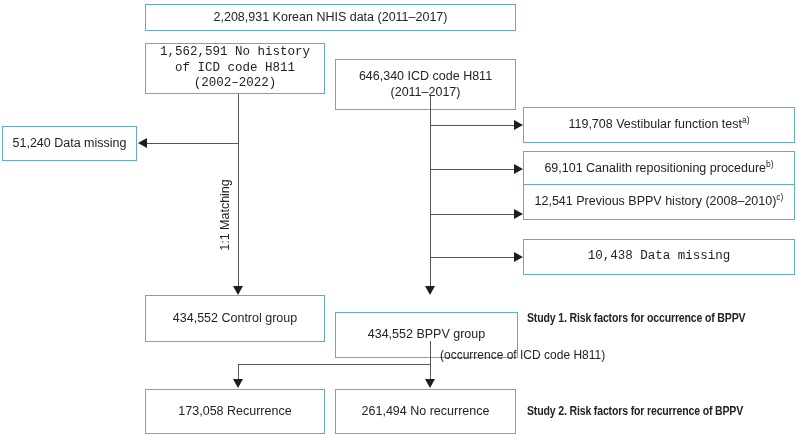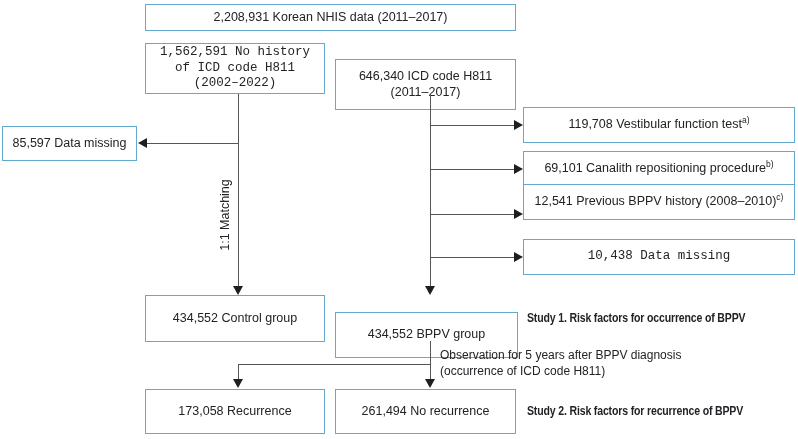--- a/index.html
+++ b/index.html
@@ -90,21 +90,21 @@
   </div>
 
   <div class="box" style="left:145px;top:43px;width:180px;height:51px;font-family:Liberation Mono, monospace;">
     <span>1,562,591 No history of ICD code H811 (2002–2022)</span>
   </div>
   <div class="box" style="left:335px;top:43px;width:181px;height:51px;margin-top:16px;">
     <span>646,340 ICD code H811 (2011–2017)</span>
   </div>
 
   <div class="box" style="left:2px;top:126px;width:135px;height:35px;">
-    <span>85,597 Data missing</span>
+    <span>51,240 Data missing</span>
   </div>
 
   <div class="box" style="left:523px;top:107px;width:272px;height:36px;">
     <span><span>119,708 Vestibular function test</span><sup>a)</sup></span>
   </div>
   <div class="box" style="left:523px;top:151px;width:272px;height:36px;">
     <span><span>69,101 Canalith repositioning procedure</span><sup>b)</sup></span>
   </div>
   <div class="box" style="left:523px;top:184px;width:272px;height:36px;">
     <span><span>12,541 Previous BPPV history (2008–2010)</span><sup>c)</sup></span>
@@ -146,20 +146,19 @@
 
   <div class="vline" style="left:430px;top:341px;height:39px;"></div>
   <div class="arrow-down" style="left:425px;top:379px;"></div>
   <div class="hline" style="left:238px;top:364px;width:193px;"></div>
   <div class="vline" style="left:238px;top:364px;height:16px;"></div>
   <div class="arrow-down" style="left:233px;top:379px;"></div>
 
   <div class="rot-label">1:1 Matching</div>
 
   <div class="note">
-    <div>Observation for 5 years after BPPV diagnosis</div>
     <div>(occurrence of ICD code H811)</div>
   </div>
 
   <div class="study-label" style="top:310px;">Study 1. Risk factors for occurrence of BPPV</div>
   <div class="study-label" style="top:403px;">Study 2. Risk factors for recurrence of BPPV</div>
 
 </div>
 
 </body></html>

